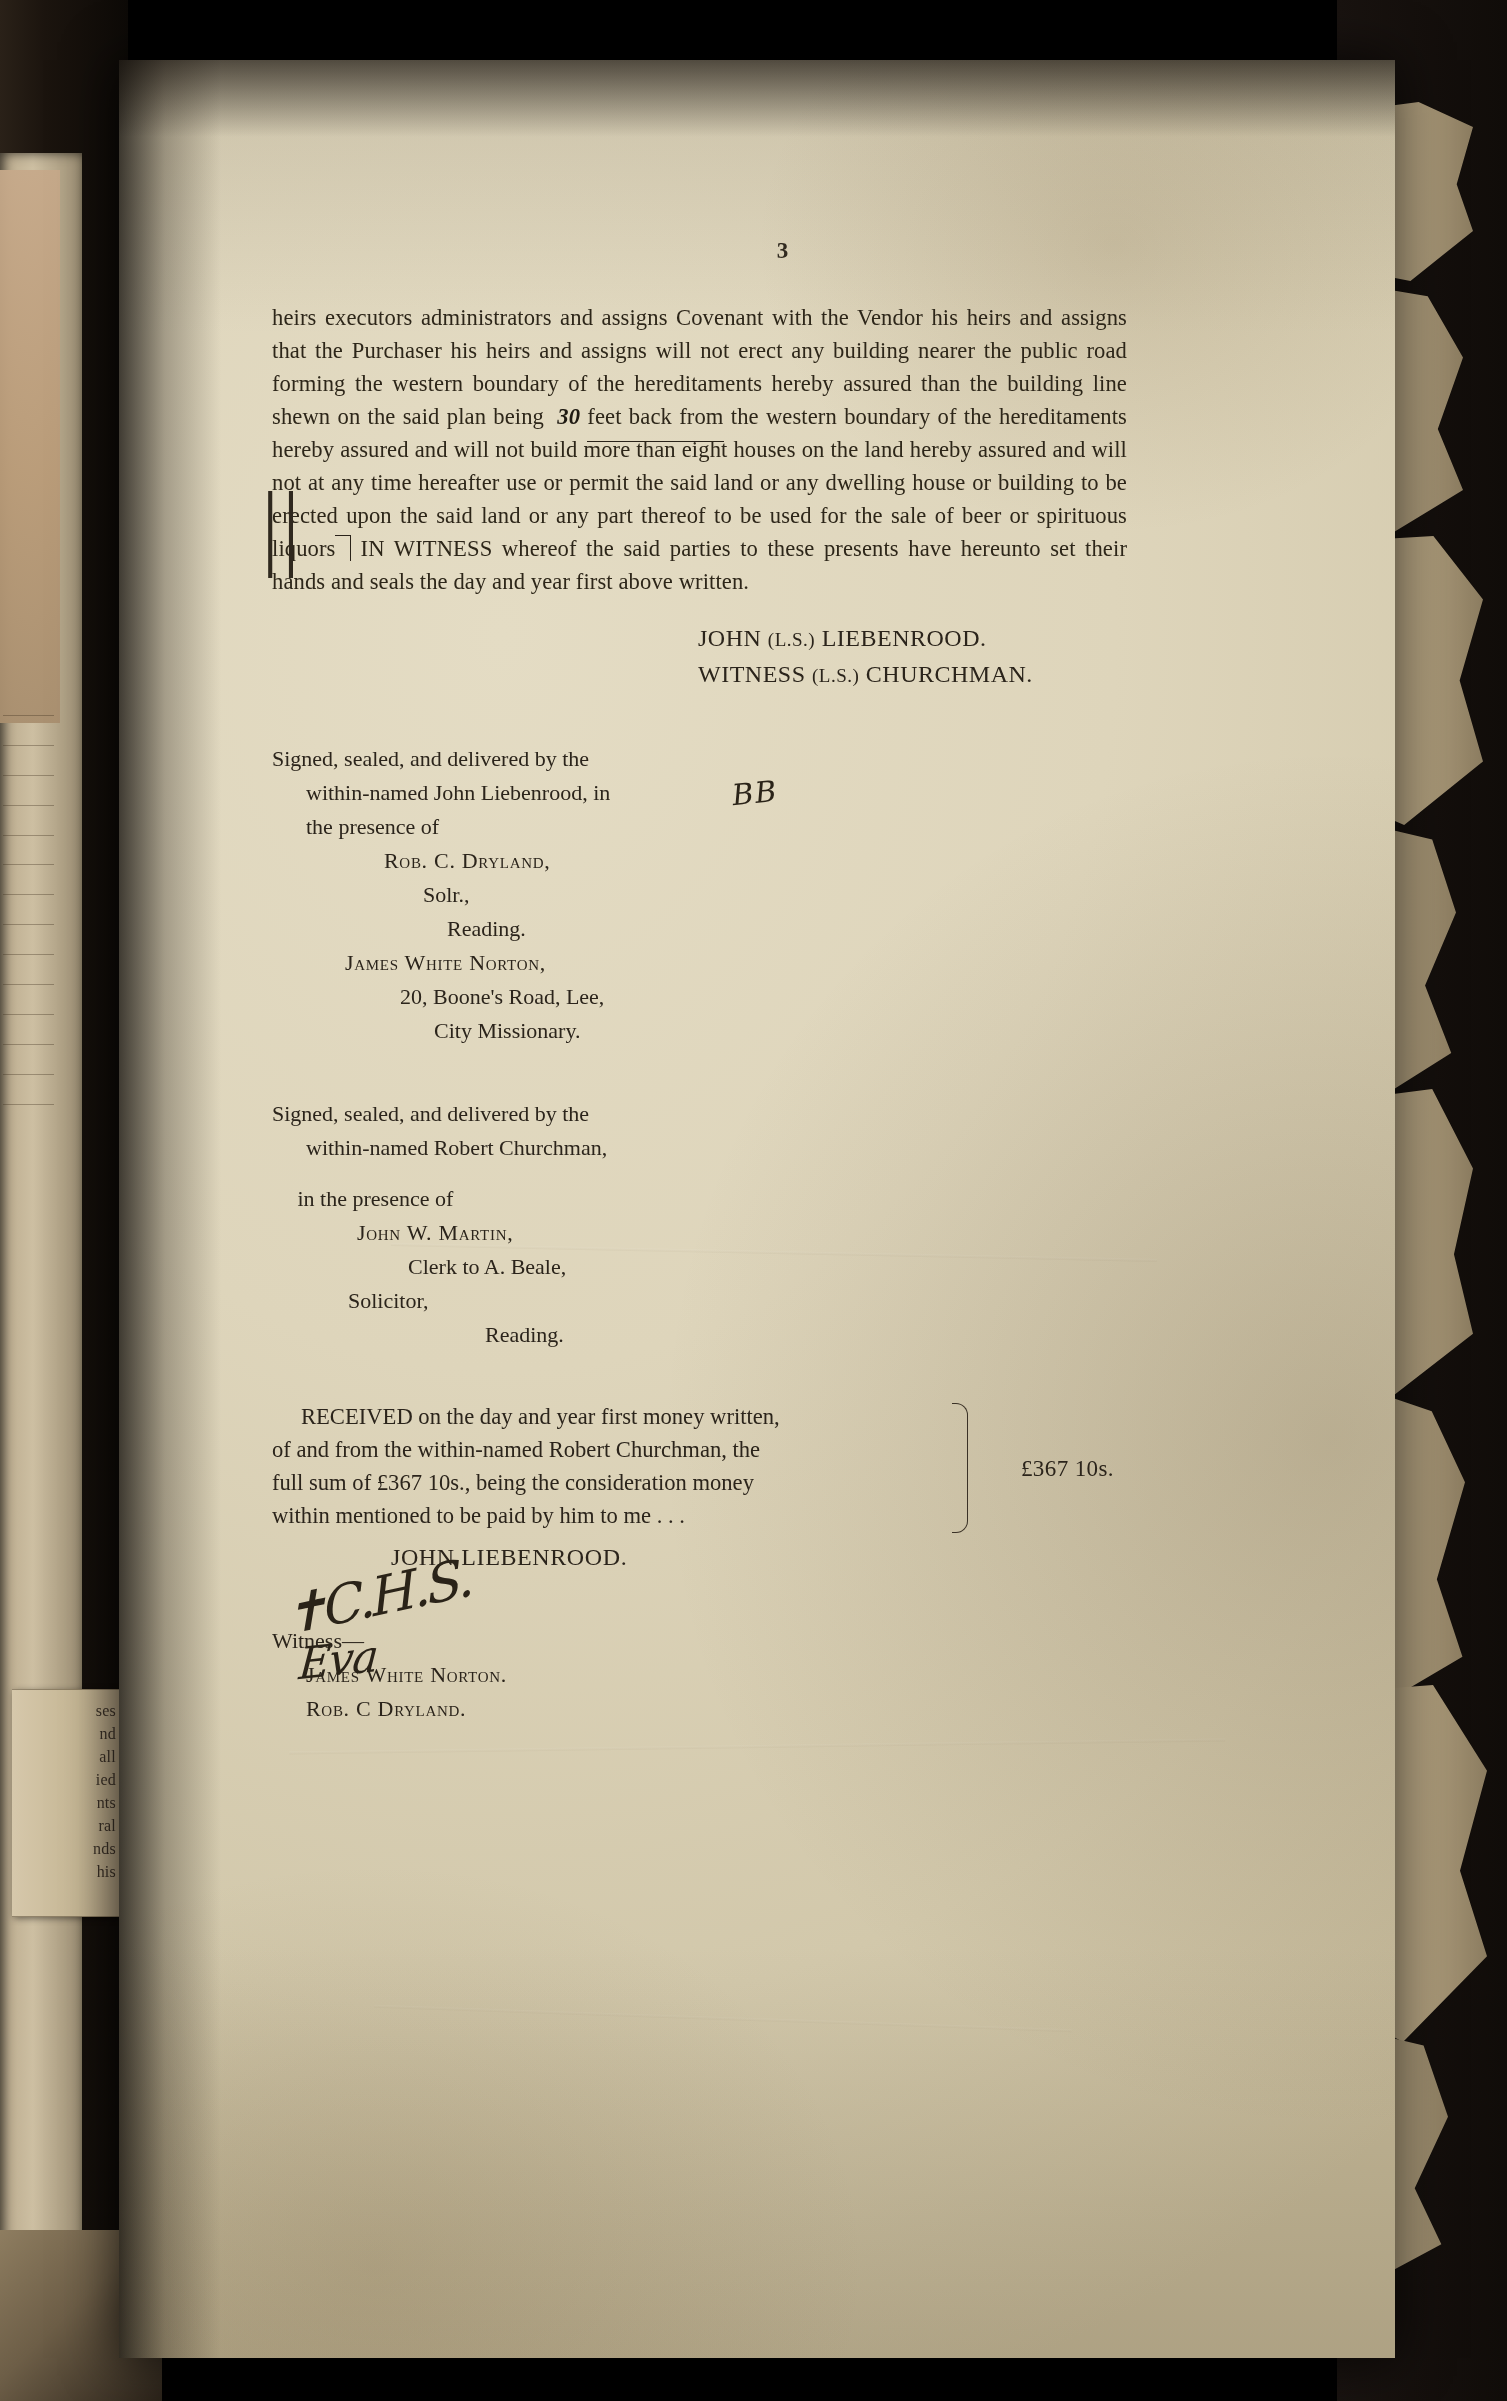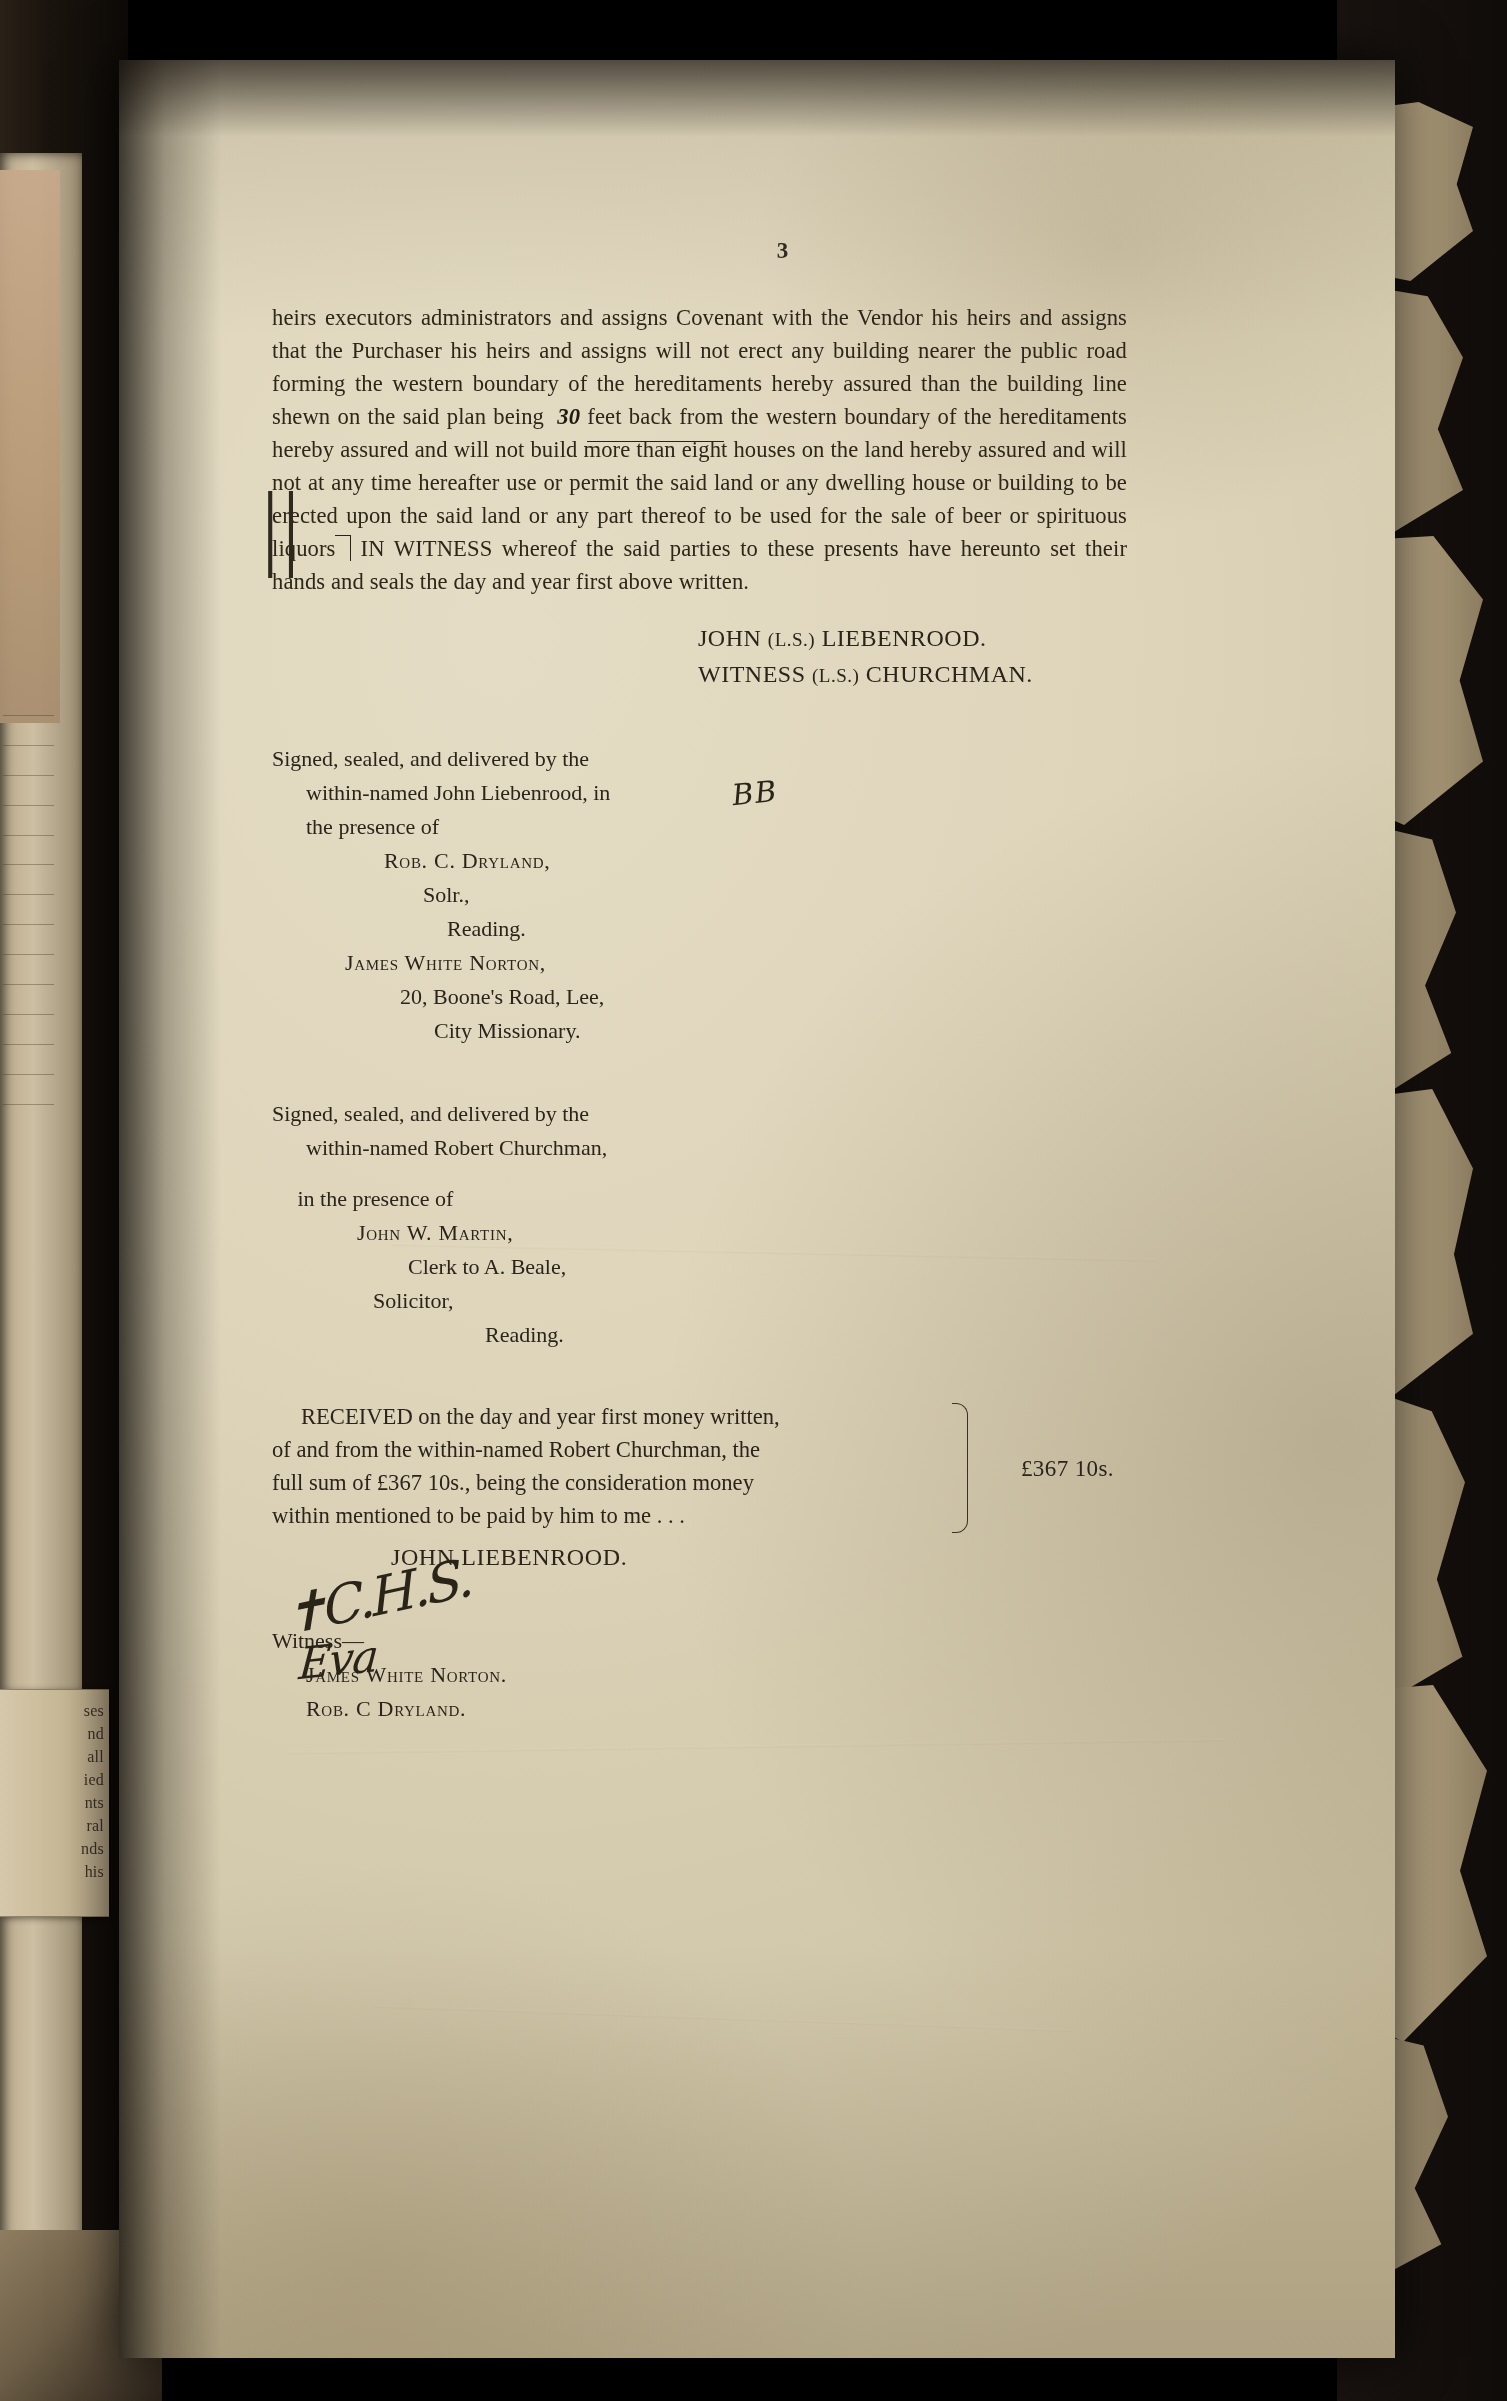--- a/index.html
+++ b/index.html
@@ -65,21 +65,21 @@
     height: 443px;
   }
   .left-lines i {
     display: block;
     height: 0.9px;
     background: rgba(60,45,30,.35);
     margin-bottom: 29px;
   }
   .left-fragment {
     position: absolute;
-    left: 0;
+    left: 12px;
     top: 1689px;
     width: 109px;
     height: 226px;
     background: linear-gradient(90deg, #d6c8ab 0%, #c6b795 60%, #a8977a 100%);
     border-top: 0.9px solid rgba(80,65,45,.5);
     border-bottom: 0.9px solid rgba(80,65,45,.5);
     box-shadow: 1.7px 1.7px 6.8px rgba(0,0,0,.5);
   }
   .left-frag-text {
     position: absolute;
@@ -408,21 +408,21 @@
       <div class="ind4" style="margin-left:128px;">20, Boone's Road, Lee,</div>
       <div class="ind4" style="margin-left:162px;">City Missionary.</div>
     </div>
 
     <div class="blk">
       <div>Signed, sealed, and delivered by the</div>
       <div class="ind1">within-named Robert Churchman,</div>
       <div class="ind1" style="margin-left:25.5px;margin-top:17px;">in the presence of</div>
       <div class="ind3 smallcaps" style="margin-left:85px;">John W. Martin,</div>
       <div class="ind4" style="margin-left:136px;">Clerk to A. Beale,</div>
-      <div class="ind4" style="margin-left:101px;">Solicitor,</div>
+      <div class="ind4" style="margin-left:76px;">Solicitor,</div>
       <div class="ind4" style="margin-left:213px;">Reading.</div>
     </div>
 
     <div class="receipt">
       <p class="first">RECEIVED on the day and year first money written,</p>
       <p>of and from the within-named Robert Churchman, the</p>
       <p>full sum of £367 10s., being the consideration money</p>
       <p>within mentioned to be paid by him to me     .      .      .</p>
       <div class="brace"></div>
       <div class="amount">£367  10s.</div>

